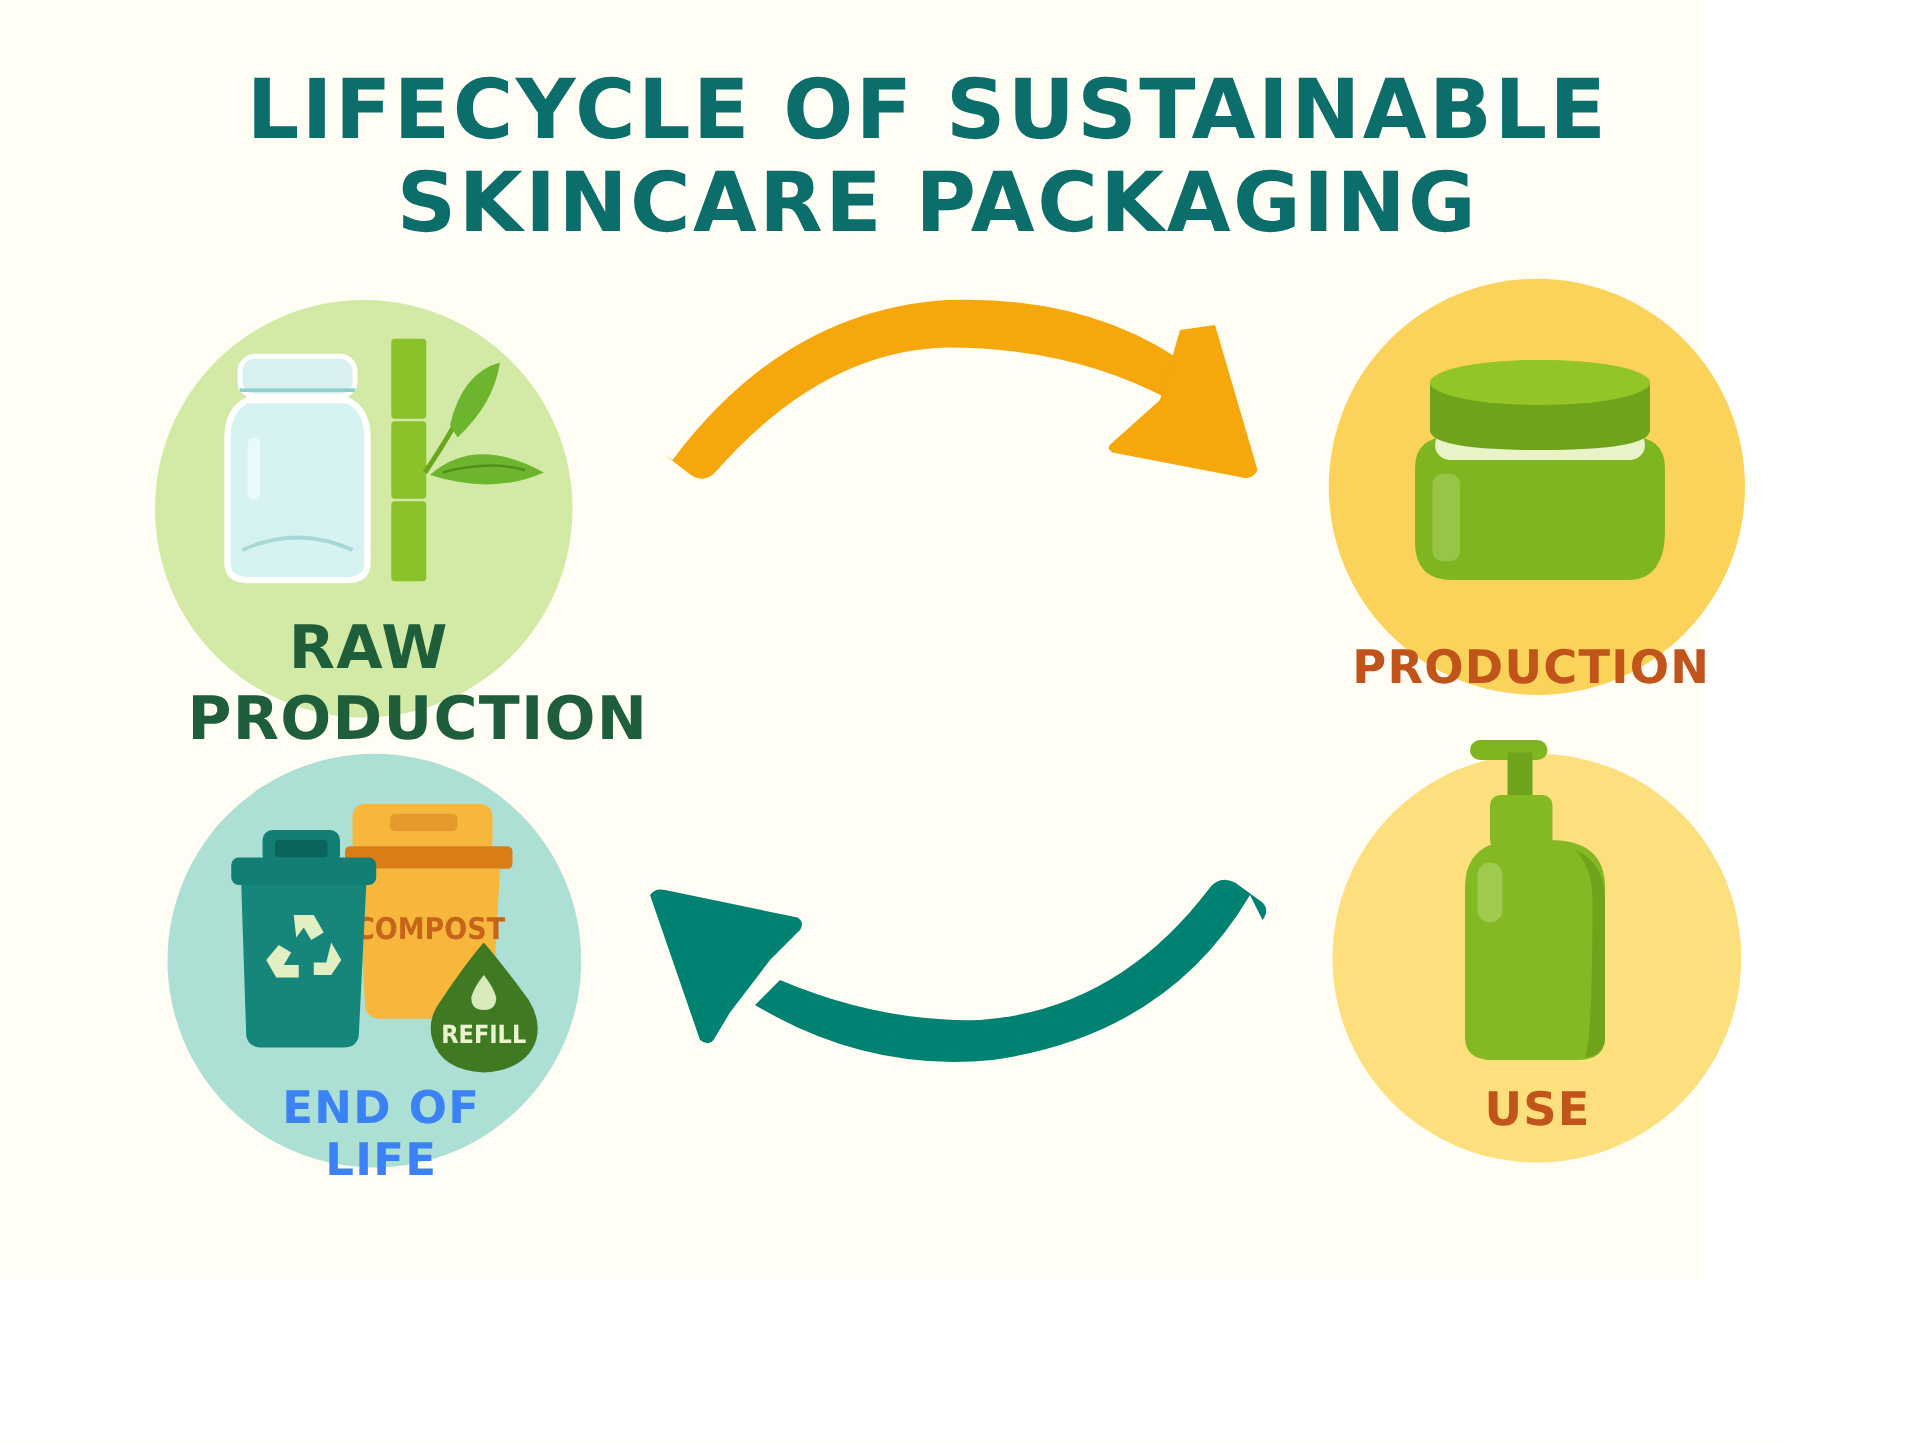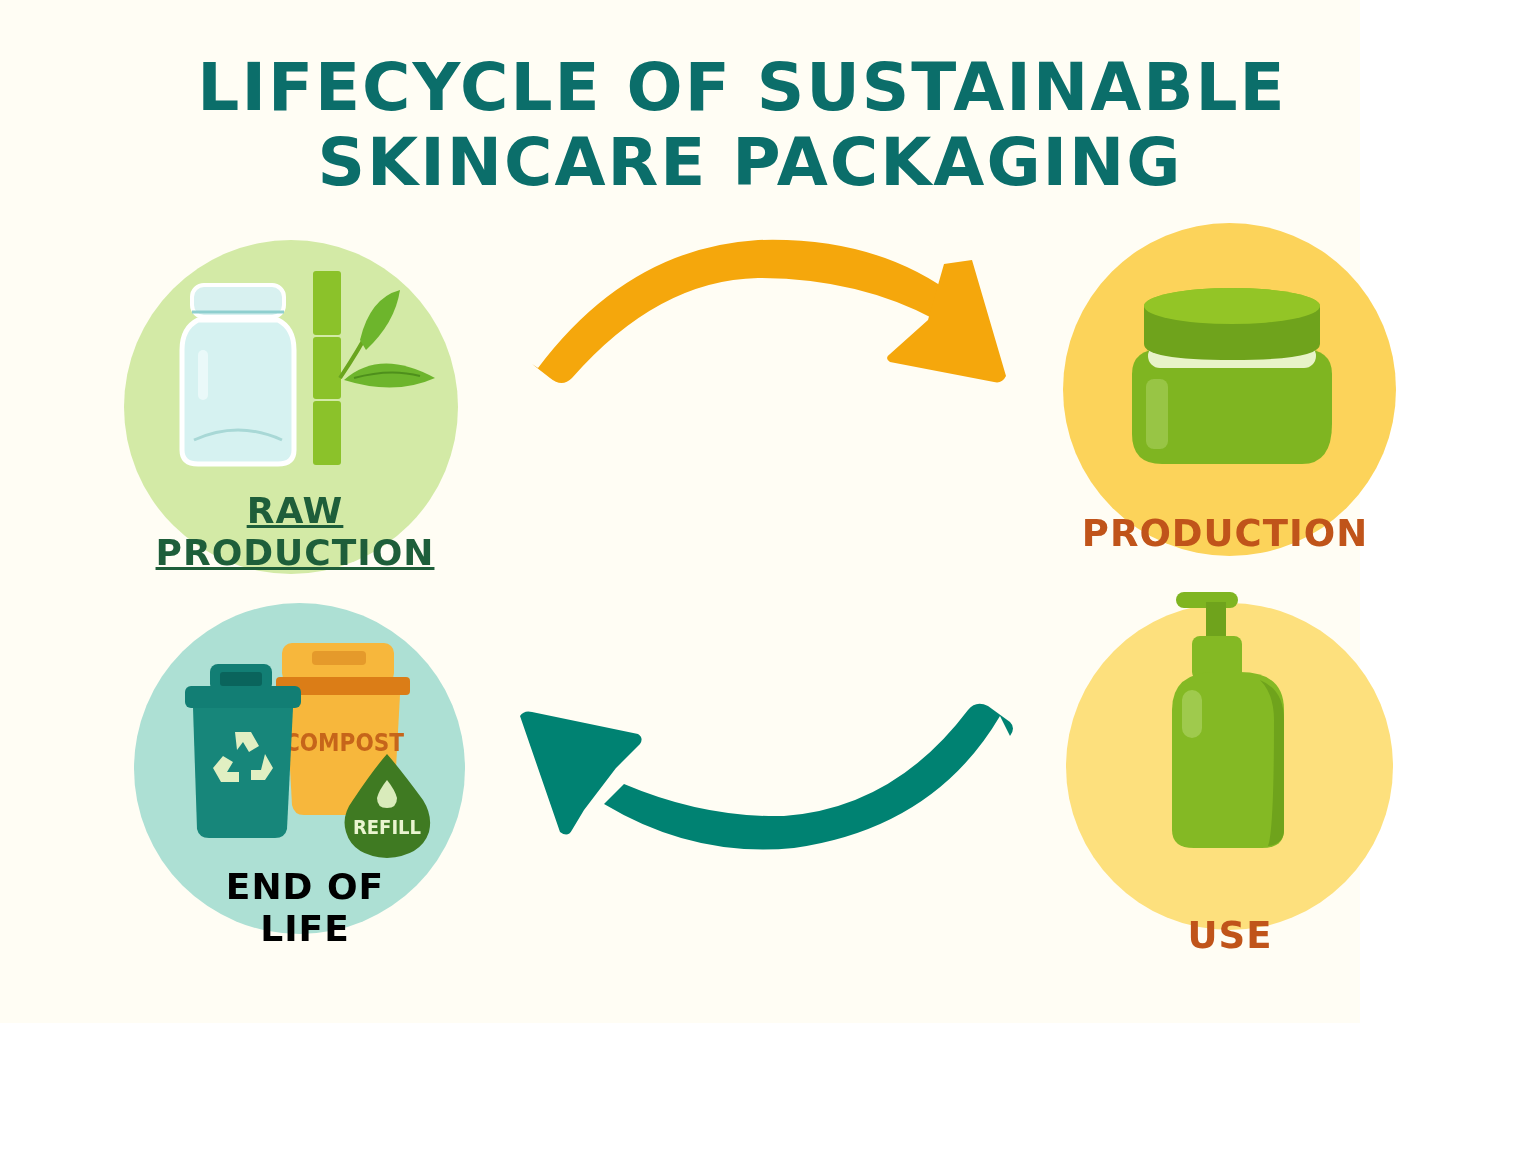--- a/index.html
+++ b/index.html
@@ -41,21 +41,21 @@
     </svg>
     <svg width="130" height="200" style="left:310px;top:268px;" viewBox="0 0 130 200">
       <rect x="3" y="3" width="28" height="64" rx="3" fill="#8bc22a"></rect>
       <rect x="3" y="69" width="28" height="62" rx="3" fill="#8bc22a"></rect>
       <rect x="3" y="133" width="28" height="64" rx="3" fill="#8bc22a"></rect>
       <path d="M30 110 Q50 80 60 60" stroke="#6aa51f" stroke-width="4" fill="none"></path>
       <path d="M50 72 Q60 30 90 22 Q85 55 56 82 Z" fill="#6db52c"></path>
       <path d="M34 112 Q70 80 125 110 Q85 128 34 112 Z" fill="#6db52c"></path>
       <path d="M44 110 Q80 100 110 108" stroke="#4e8f1c" stroke-width="2" fill="none"></path>
     </svg>
-    <div class="label" style="left:150px;top:490px;width:290px;font-size:36px;color:#1e5e3a;text-decoration:underline;">
+    <div class="label" style="left:150px;top:490px;width:290px;font-size:48px;color:#1e5e3a;">
       <div>RAW</div>
       <div>PRODUCTION</div>
     </div>
   </div>
 
   <div class="stage" style="left:0;top:0;">
     <div class="circle" style="left:1063px;top:223px;width:333px;height:333px;background:#fcd35a;"></div>
     <svg width="200" height="190" style="left:1132px;top:284px;" viewBox="0 0 200 190">
       <path d="M0 90 Q0 65 30 65 L170 65 Q200 65 200 90 L200 140 Q200 180 170 180 L30 180 Q0 180 0 150 Z" fill="#7fb521"></path>
       <rect x="16" y="60" width="168" height="24" rx="12" fill="#e8f3c8"></rect>
@@ -72,21 +72,21 @@
   <div class="stage" style="left:0;top:0;">
     <div class="circle" style="left:1066px;top:603px;width:327px;height:327px;background:#fde07d;"></div>
     <svg width="120" height="260" style="left:1170px;top:590px;" viewBox="0 0 120 260">
       <rect x="6" y="2" width="62" height="16" rx="8" fill="#7fb521"></rect>
       <rect x="36" y="12" width="20" height="42" fill="#6fa31c"></rect>
       <rect x="22" y="46" width="50" height="44" rx="8" fill="#84b924"></rect>
       <path d="M2 120 Q2 82 46 82 L70 82 Q114 82 114 120 L114 240 Q114 258 92 258 L24 258 Q2 258 2 240 Z" fill="#84b924"></path>
       <path d="M90 90 Q114 100 114 130 L114 240 Q114 254 98 256 Q104 240 104 130 Q104 104 90 90 Z" fill="#6fa31c"></path>
       <rect x="12" y="100" width="20" height="48" rx="10" fill="#a3cc55" opacity="0.85"></rect>
     </svg>
-    <div class="label" style="left:1080px;top:866px;width:300px;font-size:37px;color:#c0541a;margin-top:48px;">
+    <div class="label" style="left:1080px;top:866px;width:300px;font-size:37px;color:#c0541a;">
       <div>USE</div>
     </div>
   </div>
 
   <div class="stage" style="left:0;top:0;">
     <div class="circle" style="left:134px;top:603px;width:331px;height:331px;background:#ade0d4;"></div>
     <svg width="140" height="175" style="left:276px;top:643px;" viewBox="0 0 140 175">
       <rect x="6" y="0" width="112" height="40" rx="10" fill="#f7b73c"></rect>
       <rect x="36" y="8" width="54" height="14" rx="4" fill="#e59a2b"></rect>
       <rect x="0" y="34" width="134" height="18" rx="4" fill="#db7d17"></rect>
@@ -102,21 +102,21 @@
         <path d="M50 68 L66 68 L74 82 L64 88 L58 78 L52 86 Z"></path>
         <path d="M80 90 L88 104 L80 116 L66 116 L66 106 L76 106 Z"></path>
         <path d="M38 92 L48 98 L42 108 L54 108 L54 118 L36 118 L28 104 Z"></path>
       </g>
     </svg>
     <svg width="90" height="110" style="left:343px;top:752px;" viewBox="0 0 90 110">
       <path d="M44 2 Q58 18 80 48 Q90 64 86 80 Q78 104 44 106 Q10 104 3 80 Q-2 64 10 48 Q30 18 44 2 Z" fill="#3f7a22"></path>
       <path d="M44 28 Q52 38 54 46 Q54 56 44 56 Q34 56 34 46 Q36 38 44 28 Z" fill="#d9ebbb"></path>
       <text x="44" y="82" text-anchor="middle" font-family="DejaVu Sans Condensed, DejaVu Sans, sans-serif" font-weight="bold" font-size="20" fill="#eaf5d0">REFILL</text>
     </svg>
-    <div class="label" style="left:160px;top:866px;width:290px;font-size:36px;color:#000000;">
+    <div class="label" style="left:160px;top:866px;width:290px;font-size:36px;color:#3b82f6;">
       <div>END OF</div>
       <div>LIFE</div>
     </div>
   </div>
 
   <svg width="520" height="170" style="left:518px;top:228px;" viewBox="0 0 520 170">
     <path d="M20 140 Q110 20 240 12 Q360 8 440 70 L418 92 Q340 50 240 50 Q140 52 54 150 Q44 160 32 150 L14 136 Z" fill="#f5a70c"></path>
     <path d="M426 36 L454 32 L488 148 Q484 156 476 154 L372 134 Q366 130 372 126 L410 92 Z" fill="#f5a70c"></path>
   </svg>
   <svg width="520" height="180" style="left:514px;top:698px;" viewBox="0 0 520 180">

